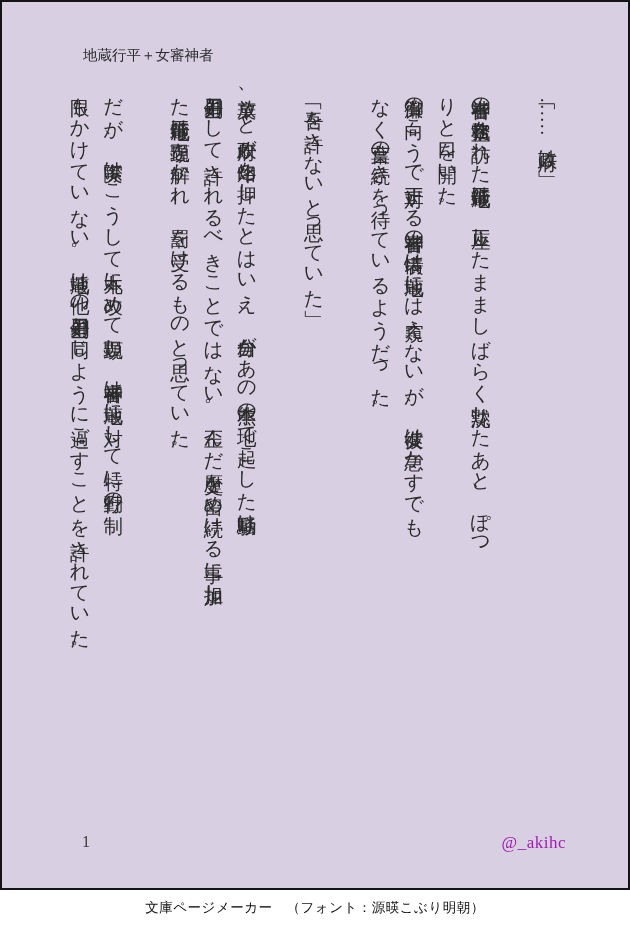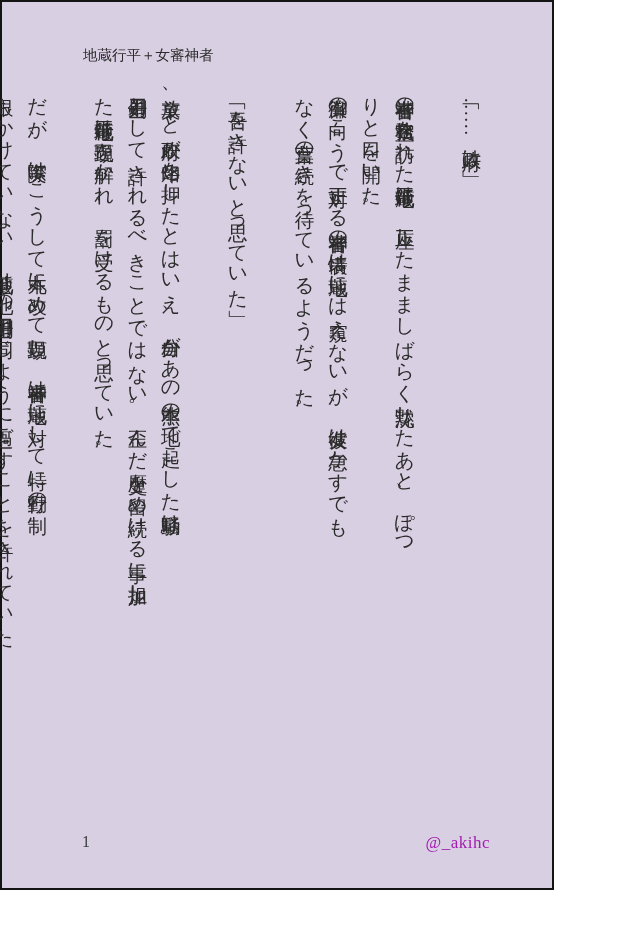--- a/index.html
+++ b/index.html
@@ -8,21 +8,21 @@
     background:#ffffff;
     font-family:"Liberation Serif","DejaVu Serif",serif;
     position:relative;
     overflow:hidden;
   }
   #screen{position:relative;width:630px;height:928px;}
 
   
   .page{
     position:absolute;left:0;top:0;
-    width:554px;height:890px;
+    width:630px;height:890px;
     box-sizing:border-box;
     background:#d8cfe2;
     border:2px solid #141414;
   }
 
   .header{
     position:absolute;left:81px;top:44px;
     font-size:14.5px;
     color:#2b2b2b;
     white-space:nowrap;
@@ -86,14 +86,15 @@
       <p>だが、実際はこうして本丸に改めて顕現し、審神者は地蔵に対して特に行動の制</p>
       <p>限もかけていない。地蔵は他の刀剣男士と同じように過ごすことを許されていた。</p>
     </div>
 
     <div class="page-number">1</div>
 
     <div class="handle">@_akihc</div>
 
   </div>
 
+  <div class="footer">文庫ページメーカー　（フォント：源暎こぶり明朝）</div>
 
 </div>
 
 </body></html>

